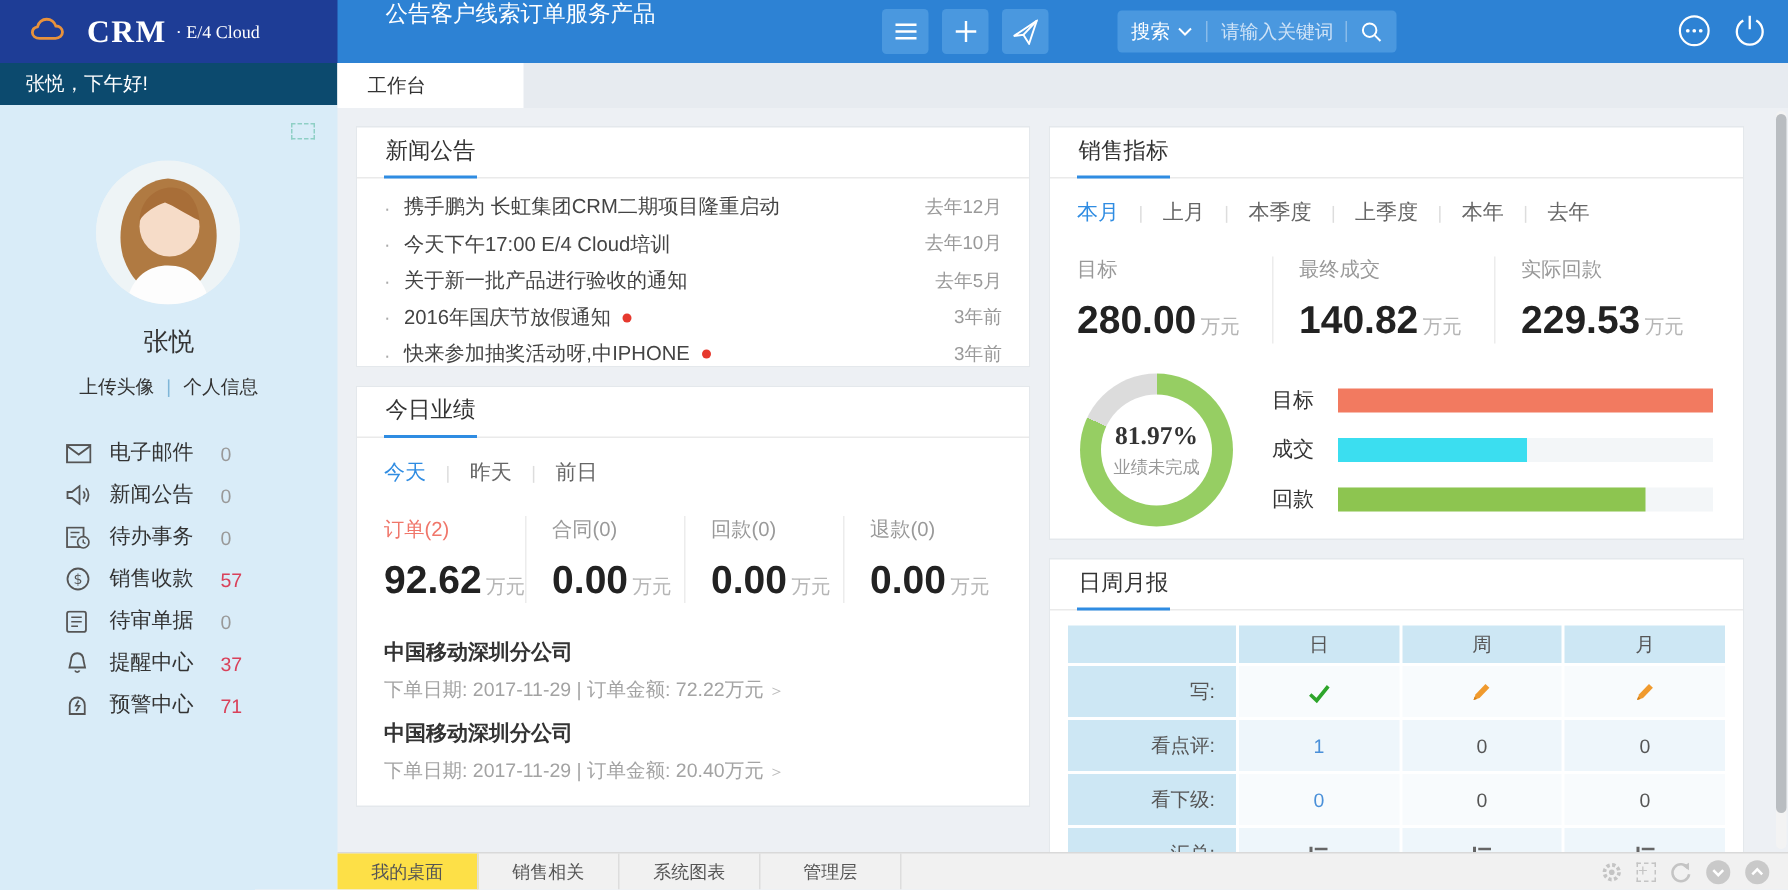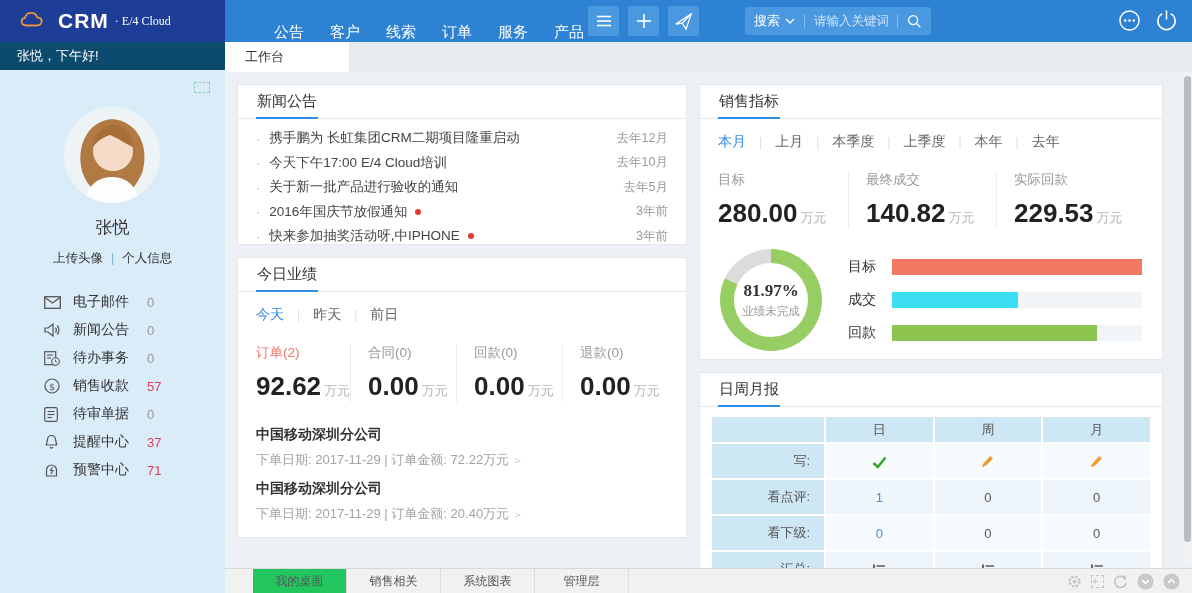--- a/index.html
+++ b/index.html
@@ -3,26 +3,26 @@
 <meta charset="utf-8">
 <style>
   * { margin:0; padding:0; box-sizing:border-box; }
   html,body { width:1192px; height:593px; overflow:hidden;
     font-family:"Liberation Sans","DejaVu Sans",sans-serif; background:#edf0f4; position:relative; }
 
   
   .topbar { position:absolute; left:0; top:0; width:1192px; height:42px; background:#2d82d4; }
   .logo-block { position:absolute; left:0; top:0; width:225px; height:42px; background:#1e3d96;
     display:flex; align-items:center; padding-left:20px; }
-  .brand { font-family:Liberation Sans, sans-serif; font-weight:bold; color:#fff;
+  .brand { font-family:Liberation Serif, serif; font-weight:bold; color:#fff;
     font-size:21px; margin-left:10px; letter-spacing:1px; }
   .brand-suffix { font-family:"Liberation Serif","DejaVu Serif",serif; color:#fff; font-size:12px; margin-left:6px; }
   .brand-suffix::before { content:"· "; }
-  .nav-menu { position:absolute; left:225px; top:0; height:42px; display:flex; align-items:flex-end;
-    padding-left:49px; gap:26px; }
+  .nav-menu { position:absolute; left:225px; top:0; height:42px; display:flex; align-items:flex-start;
+    padding-left:32px; }
   .nav-item { color:#fff; font-size:15px; cursor:pointer; white-space:nowrap; }
   .nav-btns { position:absolute; left:588px; top:6px; display:flex; gap:9px; }
   .nav-btn { width:31px; height:30px; background:#4a98df; border-radius:3px;
     display:flex; align-items:center; justify-content:center; cursor:pointer; }
   .search-group { position:absolute; left:745px; top:7px; width:186px; height:28px; background:#4a98df;
     border-radius:3px; display:flex; align-items:center; padding:0 9px; }
   .search-label { color:#fff; font-size:13px; }
   .vdiv { width:1px; height:14px; background:rgba(255,255,255,.35); margin:0 9px; }
   .search-input { flex:1; min-width:0; background:transparent; border:none; outline:none;
     color:#eaf3fc; font-size:12.5px; font-family:inherit; }
@@ -114,21 +114,21 @@
   .report-table .drow:nth-child(odd) td.dc { background:#eef6fb; }
   .report-table .drow:nth-child(even) td.dc { background:#f8fbfd; }
   .report-table .drow td:nth-child(2) .num { color:#4a90d9; }
   .cell svg { vertical-align:middle; }
 
   
   .bottombar { position:absolute; left:225px; top:568px; width:967px; height:25px; background:#f1f1f1;
     border-top:1px solid #d9d9d9; display:flex; }
   .b-tab { width:94px; text-align:center; line-height:24px; font-size:12px; color:#555;
     border-right:1px solid #ddd; cursor:pointer; }
-  .b-tab.active { background:#22c55e;margin-left:28px; }
+  .b-tab.active { background:#fde047; }
   .b-icons { margin-left:auto; display:flex; align-items:center; gap:9px; padding-right:12px; }
   .b-icons span { display:flex; cursor:pointer; }
   .boxplus { width:13px; height:13px; border:1px dashed #c4c4c4; color:#c4c4c4; font-size:11px;
     line-height:11px; text-align:center; }
   .boxplus::before { content:"+"; }
 
   .scrollbar { position:absolute; right:1px; top:74px; width:7px; height:492px; background:#f3f3f3;
     border-radius:4px; }
   .scroll-thumb { position:absolute; left:0; top:2px; width:7px; height:466px; background:#b9bdc1;
     border-radius:4px; cursor:pointer; }

